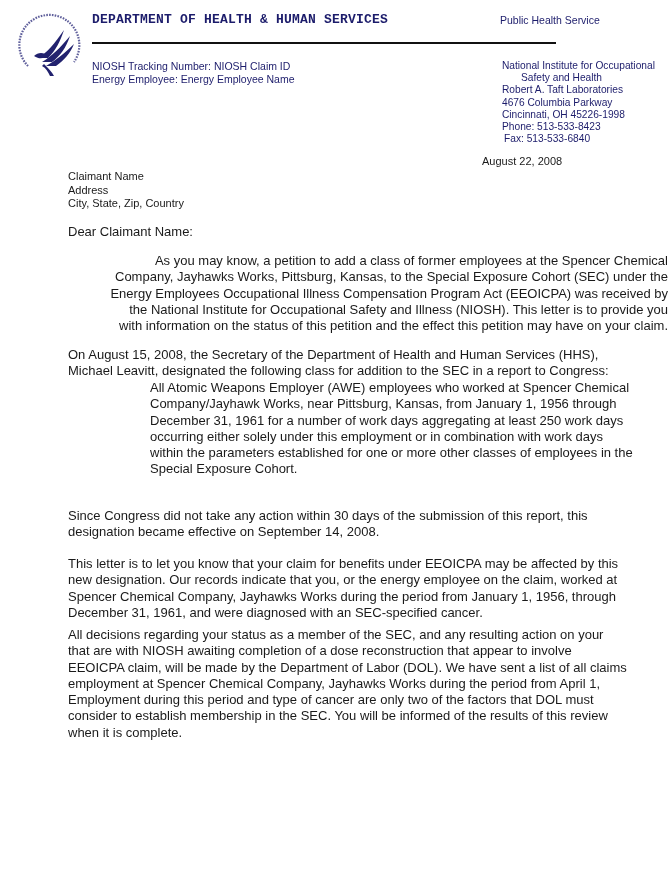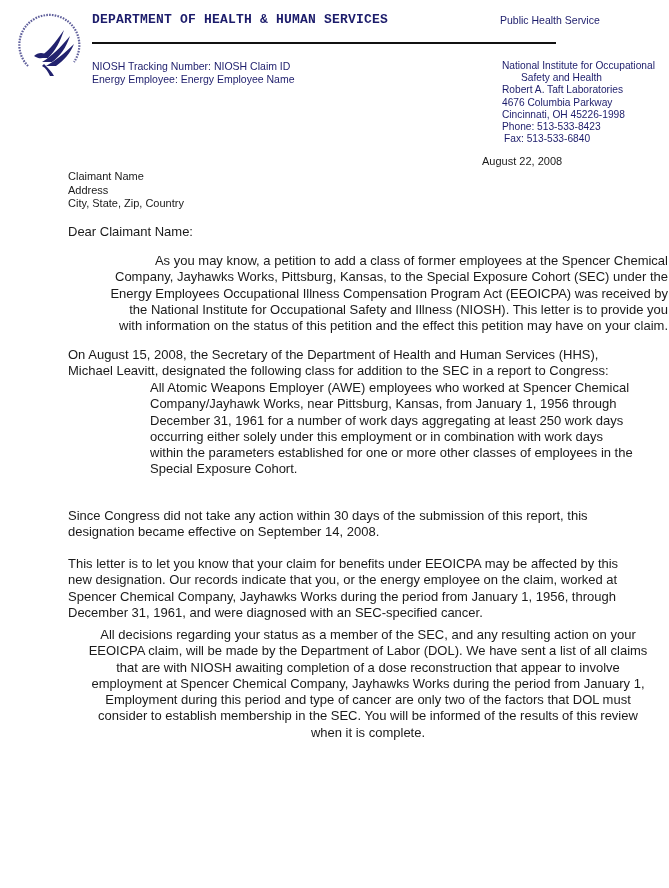--- a/index.html
+++ b/index.html
@@ -19,21 +19,21 @@
     #date { left: 482px; top: 155px; font-size: 11px; white-space: nowrap; text-align: center; }
     #salutation { left: 68px; top: 224px; font-size: 13px; white-space: nowrap; }
     .para { left: 68px; width: 600px; font-size: 13px; line-height: 16.3px; }
     .para .ln { display: block; white-space: nowrap; }
     #p1 { top: 253px; text-align: right; }
     #p2 { top: 347px; }
     #quote { left: 150px; top: 380px; width: 518px; font-size: 13px; line-height: 16.3px; }
     #quote .ln { display: block; white-space: nowrap; }
     #p3 { top: 508px; }
     #p4 { top: 556px; }
-    #p5 { top: 627px; text-align: center; }
+    #p5 { top: 627px; }
   </style>
 </head>
 <body>
 
 <div id="logo" class="abs">
   <svg width="72" height="72" viewBox="0 0 72 72">
     <g fill="none" stroke="#2a2a7a">
       <path d="M14 58 A30 30 0 1 1 60 54" stroke-width="2.2" stroke-dasharray="1.6 1.2" opacity="0.75"></path>
     </g>
     <g fill="#22226e">
@@ -103,19 +103,19 @@
 
 <div id="p4" class="abs para">
   <span class="ln">This letter is to let you know that your claim for benefits under EEOICPA may be affected by this</span>
   <span class="ln">new designation.  Our records indicate that you, or the energy employee on the claim, worked at</span>
   <span class="ln">Spencer Chemical Company, Jayhawks Works during the period from January 1, 1956, through</span>
   <span class="ln">December 31, 1961, and were diagnosed with an SEC-specified cancer.</span>
 </div>
 
 <div id="p5" class="abs para">
   <span class="ln">All decisions regarding your status as a member of the SEC, and any resulting action on your</span>
+  <span class="ln">that are with NIOSH awaiting completion of a dose reconstruction that appear to involve</span>
   <span class="ln">EEOICPA claim, will be made by the Department of Labor (DOL).  We have sent a list of all claims</span>
-  <span class="ln">that are with NIOSH awaiting completion of a dose reconstruction that appear to involve</span>
-  <span class="ln">employment at Spencer Chemical Company, Jayhawks Works during the period from January 1,</span>
+  <span class="ln">employment at Spencer Chemical Company, Jayhawks Works during the period from April 1,</span>
   <span class="ln">Employment during this period and type of cancer are only two of the factors that DOL must</span>
   <span class="ln">consider to establish membership in the SEC. You will be informed of the results of this review</span>
   <span class="ln">when it is complete.</span>
 </div>
 
 </body></html>

